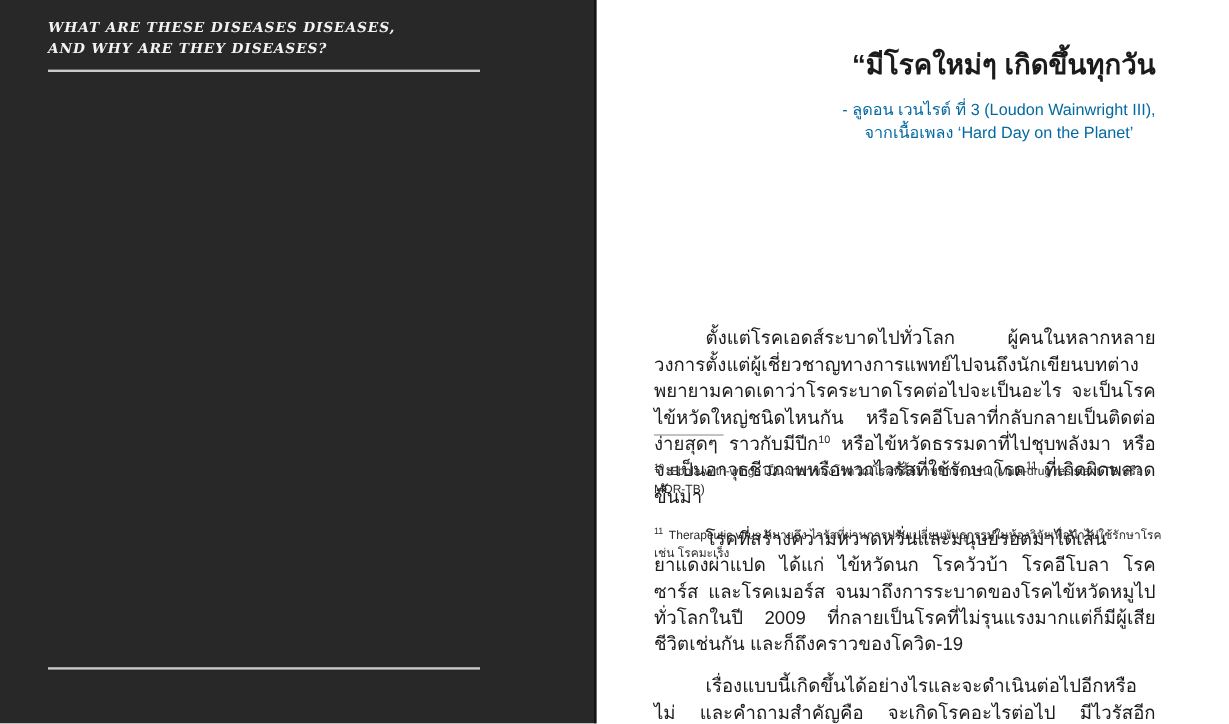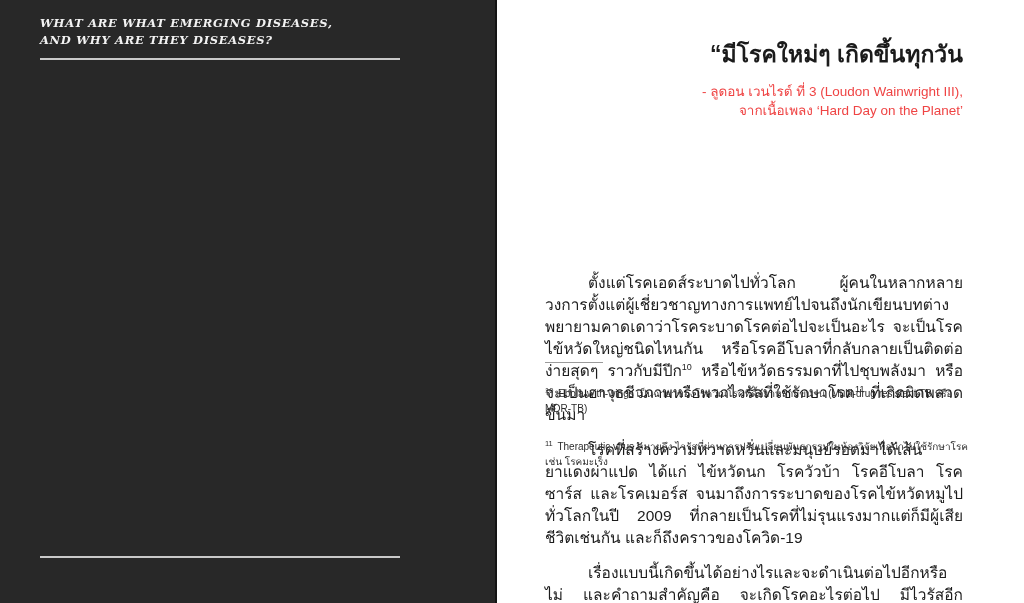--- a/index.html
+++ b/index.html
@@ -52,21 +52,22 @@
     position: absolute; right: 61px; top: 38px;
     text-align: right;
   }
   .quote-line {
     font-size: 23px; line-height: 33px;
     font-weight: 700; color: #1b1b1b;
   }
   .attribution {
     margin-top: 11px;
     font-size: 13.5px; line-height: 19px;
-    color: #ef4444;
+    color: #0369a1;
+    text-align: center;
   }
   .body-text {
     position: absolute; left: 46px; top: 272px;
     width: 418px;
     font-size: 15.5px; line-height: 22px;
     text-align: justify;
     color: #1c1c1c;
   }
   .body-text p { margin: 0 0 13px; text-indent: 43px; }
   .body-text sup { font-size: 9px; line-height: 0; }
@@ -87,21 +88,21 @@
   }
   .footnote sup { font-size: 7.5px; line-height: 0; margin-right: 2px; }
 </style>
 </head>
 <body>
 
 <div class="spread">
 
   <aside class="left-panel">
     <div class="running-head">
-      <div>WHAT ARE WHAT EMERGING DISEASES,</div>
+      <div>WHAT ARE THESE DISEASES DISEASES,</div>
       <div>AND WHY ARE THEY DISEASES?</div>
     </div>
     <div class="rule rule-top"></div>
     <div class="rule rule-bottom"></div>
   </aside>
 
   <main class="right-page">
     <div class="quote-block">
       <div class="quote-line">“มีโรคใหม่ๆ เกิดขึ้นทุกวัน</div>
       <div class="attribution">

